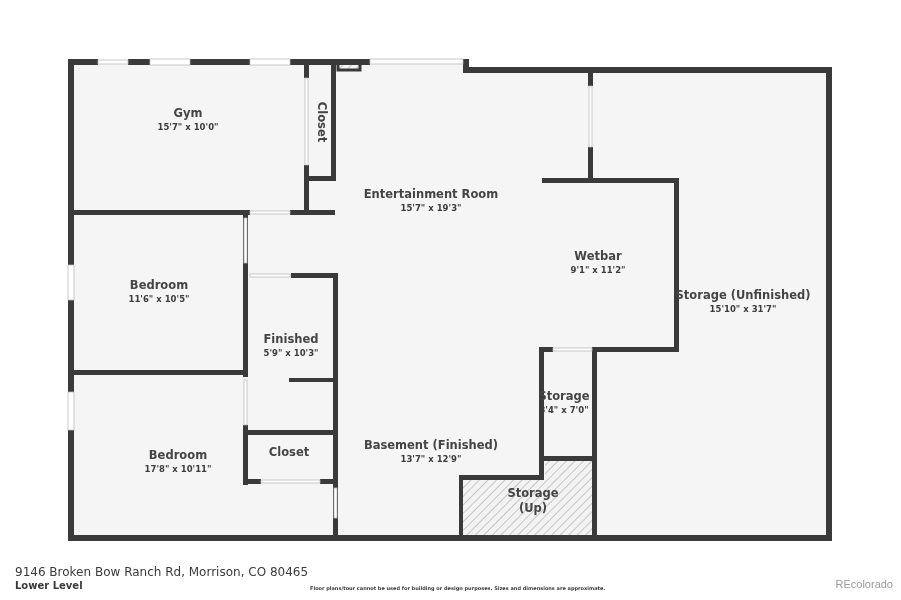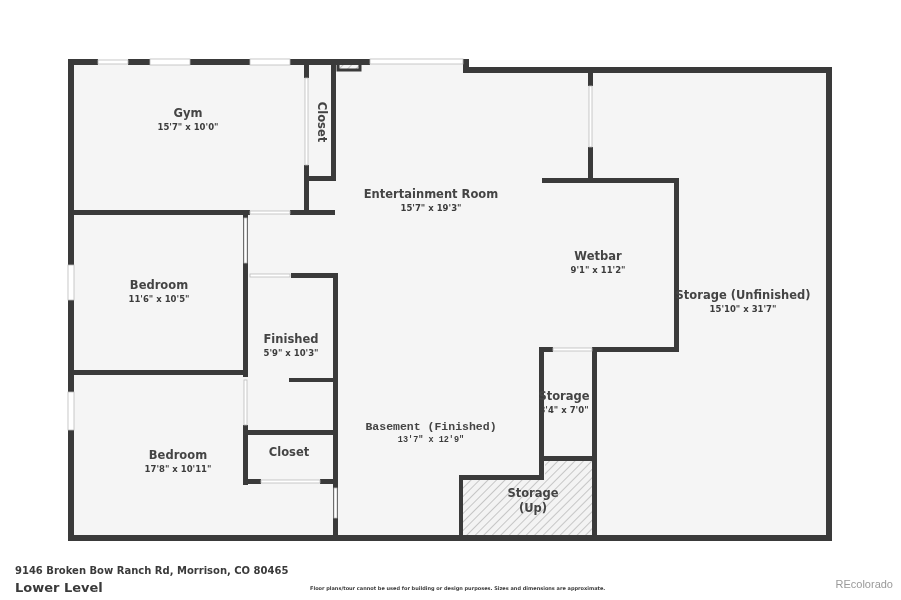--- a/index.html
+++ b/index.html
@@ -2,22 +2,22 @@
 <html><head>
 <meta charset="utf-8">
 <style>
   html, body { margin:0; padding:0; background:#ffffff; }
   body { width:901px; height:600px; position:relative; overflow:hidden; font-family:"DejaVu Sans", "Liberation Sans", sans-serif; }
   #plan { position:absolute; left:0; top:0; width:901px; height:600px; }
   .room-label { position:absolute; text-align:center; transform:translate(-50%,-50%); color:#444444; white-space:nowrap; }
   .room-name { font-size:11.5px; font-weight:bold; line-height:15px; }
   .room-dim { font-size:8.5px; font-weight:bold; line-height:13px; color:#3c3c3c; }
   .vertical { transform:translate(-50%,-50%) rotate(90deg); }
-  .footer-address { position:absolute; left:15px; top:565px; font-size:10px; font-weight:bold; color:#3a3a3a; }
-  .footer-level { position:absolute; left:15px; top:580px; font-size:13px; font-weight:bold; color:#3a3a3a; }
+  .footer-address { position:absolute; left:15px; top:565px; font-size:12px; font-weight:normal; color:#3a3a3a; }
+  .footer-level { position:absolute; left:15px; top:580px; font-size:10px; font-weight:bold; color:#3a3a3a; }
   .footer-disclaimer { position:absolute; left:310px; top:585px; font-size:5px; font-weight:bold; color:#3a3a3a; }
   .footer-brand { position:absolute; right:8px; top:578px; font-size:11px; color:#9a9a9a; font-family:"Liberation Sans", sans-serif; }
 </style>
 </head>
 <body>
 
 <svg id="plan" viewBox="0 0 901 600" xmlns="http://www.w3.org/2000/svg">
   <defs>
     <pattern id="hatch" patternUnits="userSpaceOnUse" width="6" height="6" patternTransform="rotate(45)">
       <rect width="6" height="6" fill="#f3f3f3"></rect>
@@ -135,21 +135,21 @@
   <div class="room-dim">11'6" x 10'5"</div>
 </div>
 <div class="room-label" style="left:291px;top:346px;">
   <div class="room-name">Finished</div>
   <div class="room-dim">5'9" x 10'3"</div>
 </div>
 <div class="room-label" style="left:544px;top:403px;margin-left:20px;">
   <div class="room-name">Storage</div>
   <div class="room-dim">3'4" x 7'0"</div>
 </div>
-<div class="room-label" style="left:431px;top:433px;font-family:Liberation Mono, monospace;">
+<div class="room-label" style="left:431px;top:452px;">
   <div class="room-name">Basement (Finished)</div>
   <div class="room-dim">13'7" x 12'9"</div>
 </div>
 <div class="room-label" style="left:178px;top:462px;">
   <div class="room-name">Bedroom</div>
   <div class="room-dim">17'8" x 10'11"</div>
 </div>
 <div class="room-label" style="left:289px;top:452px;">
   <div class="room-name">Closet</div>
 </div>

